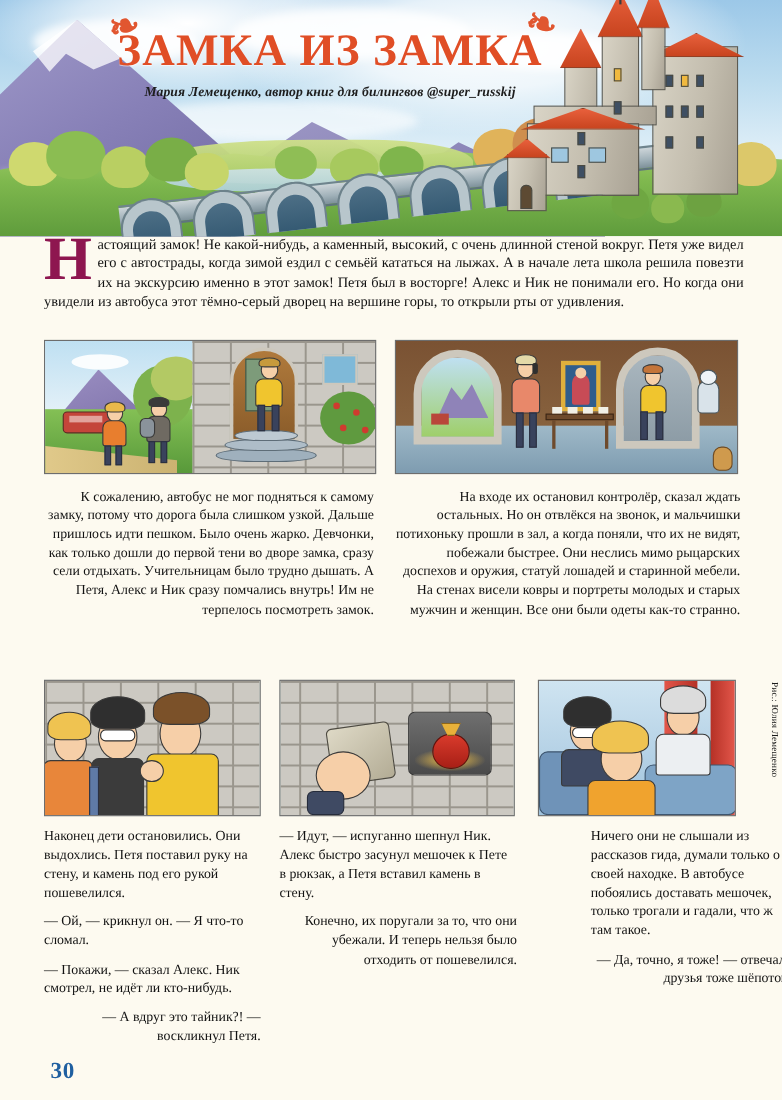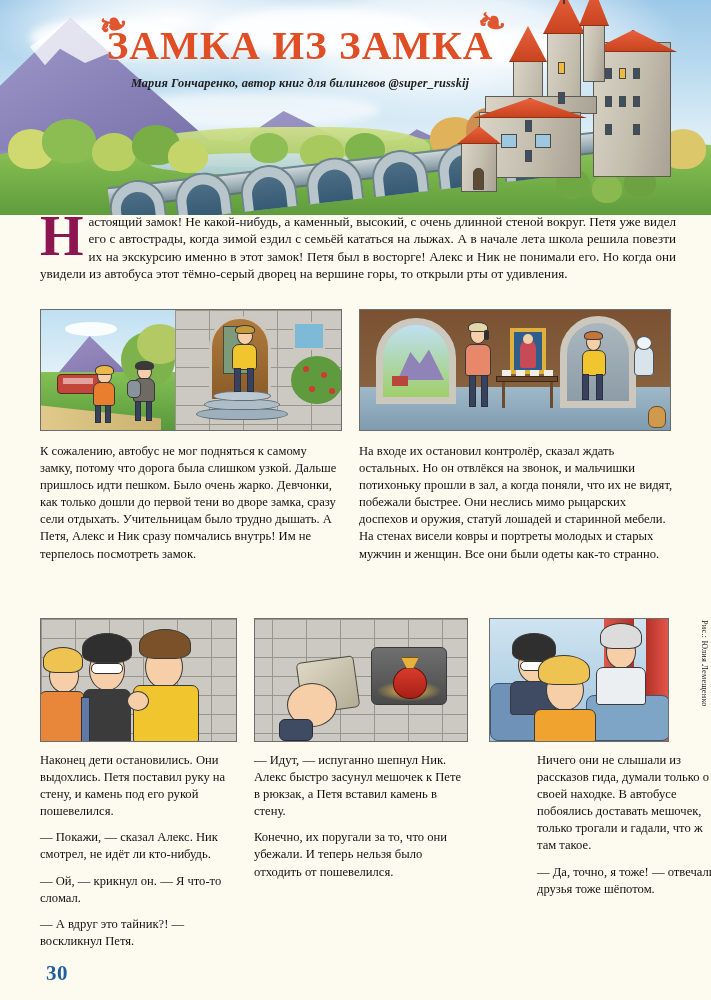--- a/index.html
+++ b/index.html
@@ -235,21 +235,21 @@
   .leg { position:absolute; background:#39425c; border:1px solid #2b3040;}
 
   
   .col {
     position: absolute;
     font-size: 12.6px;
     line-height: 17.1px;
     color: #121212;
   }
   .col p { margin: 0 0 9px 0; }
-  .col p:last-child { margin-bottom: 0; }
+  .col p:last-child { margin-bottom: 0; text-align: right; }
 
   #col-r1-left  { left: 40px;  top: 443px; width: 300px; }
   #col-r1-right { left: 359px; top: 443px; width: 314px; }
 
   #col-r2-a { left: 40px;  top: 752px; width: 197px; }
   #col-r2-b { left: 254px; top: 752px; width: 216px; }
   #col-r2-c { left: 489px; top: 752px; width: 184px; margin-left: 48px; }
 
   
   .credit {
@@ -361,21 +361,21 @@
       <div class="win" style="left:46px; top:134px; width:16px; height:14px; background:#9ec7e0;"></div>
       <div class="win" style="left:80px; top:134px; width:16px; height:14px; background:#9ec7e0;"></div>
       <div class="win" style="left:18px; top:168px; width:11px; height:22px; background:#5d4a33; border-radius:5px 5px 0 0;"></div>
     </div>
   </div>
 
   <div class="title-wrap">
     <div class="story-title">
       <span class="title-orn orn-left">❧</span><span>ЗАМКА ИЗ ЗАМКА</span><span class="title-orn orn-right">❧</span>
     </div>
-    <div class="byline">Мария Гончаренко, автор книг для билингвов @super_russkij</div>
+    <div class="byline">Мария Лемещенко, автор книг для билингвов @super_russkij</div>
   </div>
 
   <div class="intro">
     <span class="dropcap">Н</span><span>астоящий замок! Не какой-нибудь, а каменный, высокий, с очень длинной стеной вокруг. Петя уже видел его с автострады, когда зимой ездил с семьёй кататься на лыжах. А в начале лета школа решила повезти их на экскурсию именно в этот замок! Петя был в восторге! Алекс и Ник не понимали его. Но когда они увидели из автобуса этот тёмно-серый дворец на вершине горы, то открыли рты от удивления.</span>
   </div>
 
   <div class="panel" id="panel1">
     <div class="sc skyp" style="height:55%;"></div>
     <div class="sc" style="left:8px; top:26px; width:90px; height:48px; background:linear-gradient(160deg,#9b8fc2,#7f73ab); clip-path:polygon(45% 0,100% 100%,0 100%);"></div>
     <div class="sc blob" style="left:24px; top:12px; width:52px; height:14px; background:#fff; opacity:.9;"></div>
@@ -520,22 +520,22 @@
     <div class="sc" style="left:30px; top:42px; width:28px; height:10px; border:1.5px solid #2f2f2f; border-radius:5px; background:#ffffff;"></div>
     <div class="person-body" style="left:20px; top:62px; width:46px; height:34px; background:#3f4a63;"></div>
 
     <div class="person-head" style="left:56px; top:50px; width:38px; height:42px;"></div>
     <div class="hair" style="left:48px; top:36px; width:52px; height:30px; background:#efc351;"></div>
     <div class="person-body" style="left:44px; top:90px; width:62px; height:34px; background:#f0a32e;"></div>
   </div>
 
   <div class="col" id="col-r2-a">
     <p>Наконец дети остановились. Они выдохлись. Петя поставил руку на стену, и камень под его рукой пошевелился.</p>
+    <p>— Ой, — крикнул он. — Я что-то сломал.</p>
     <p>— Покажи, — сказал Алекс. Ник смотрел, не идёт ли кто-нибудь.</p>
-    <p>— Ой, — крикнул он. — Я что-то сломал.</p>
     <p>— А вдруг это тайник?! — воскликнул Петя.</p>
   </div>
 
   <div class="col" id="col-r2-b">
     <p>— Идут, — испуганно шепнул Ник. Алекс быстро засунул мешочек к Пете в рюкзак, а Петя вставил камень в стену.</p>
     <p>Конечно, их поругали за то, что они убежали. И теперь нельзя было отходить от пошевелился.</p>
   </div>
 
   <div class="col" id="col-r2-c">
     <p>Ничего они не слышали из рассказов гида, думали только о своей находке. В автобусе побоялись доставать мешочек, только трогали и гадали, что ж там такое.</p>

